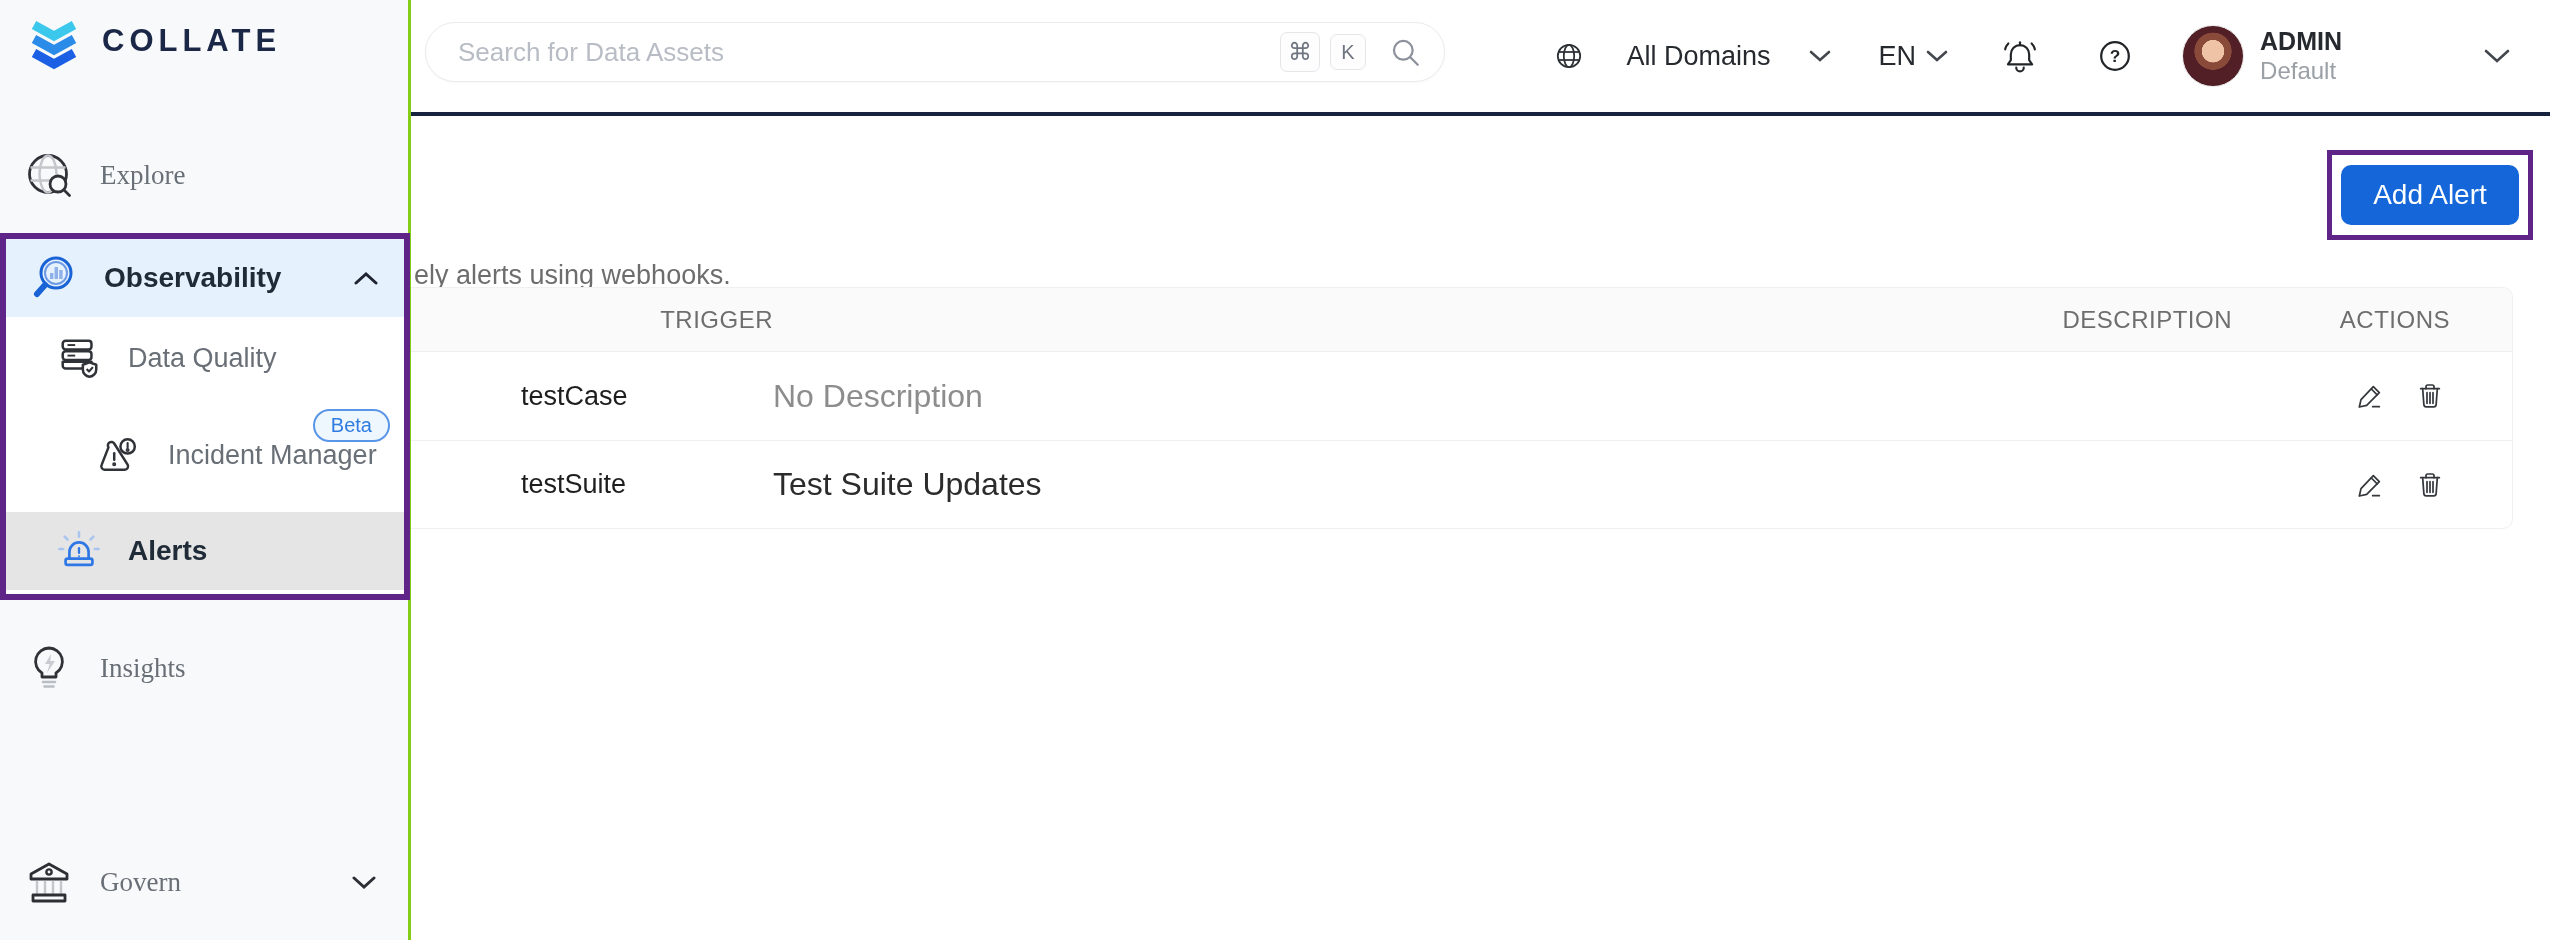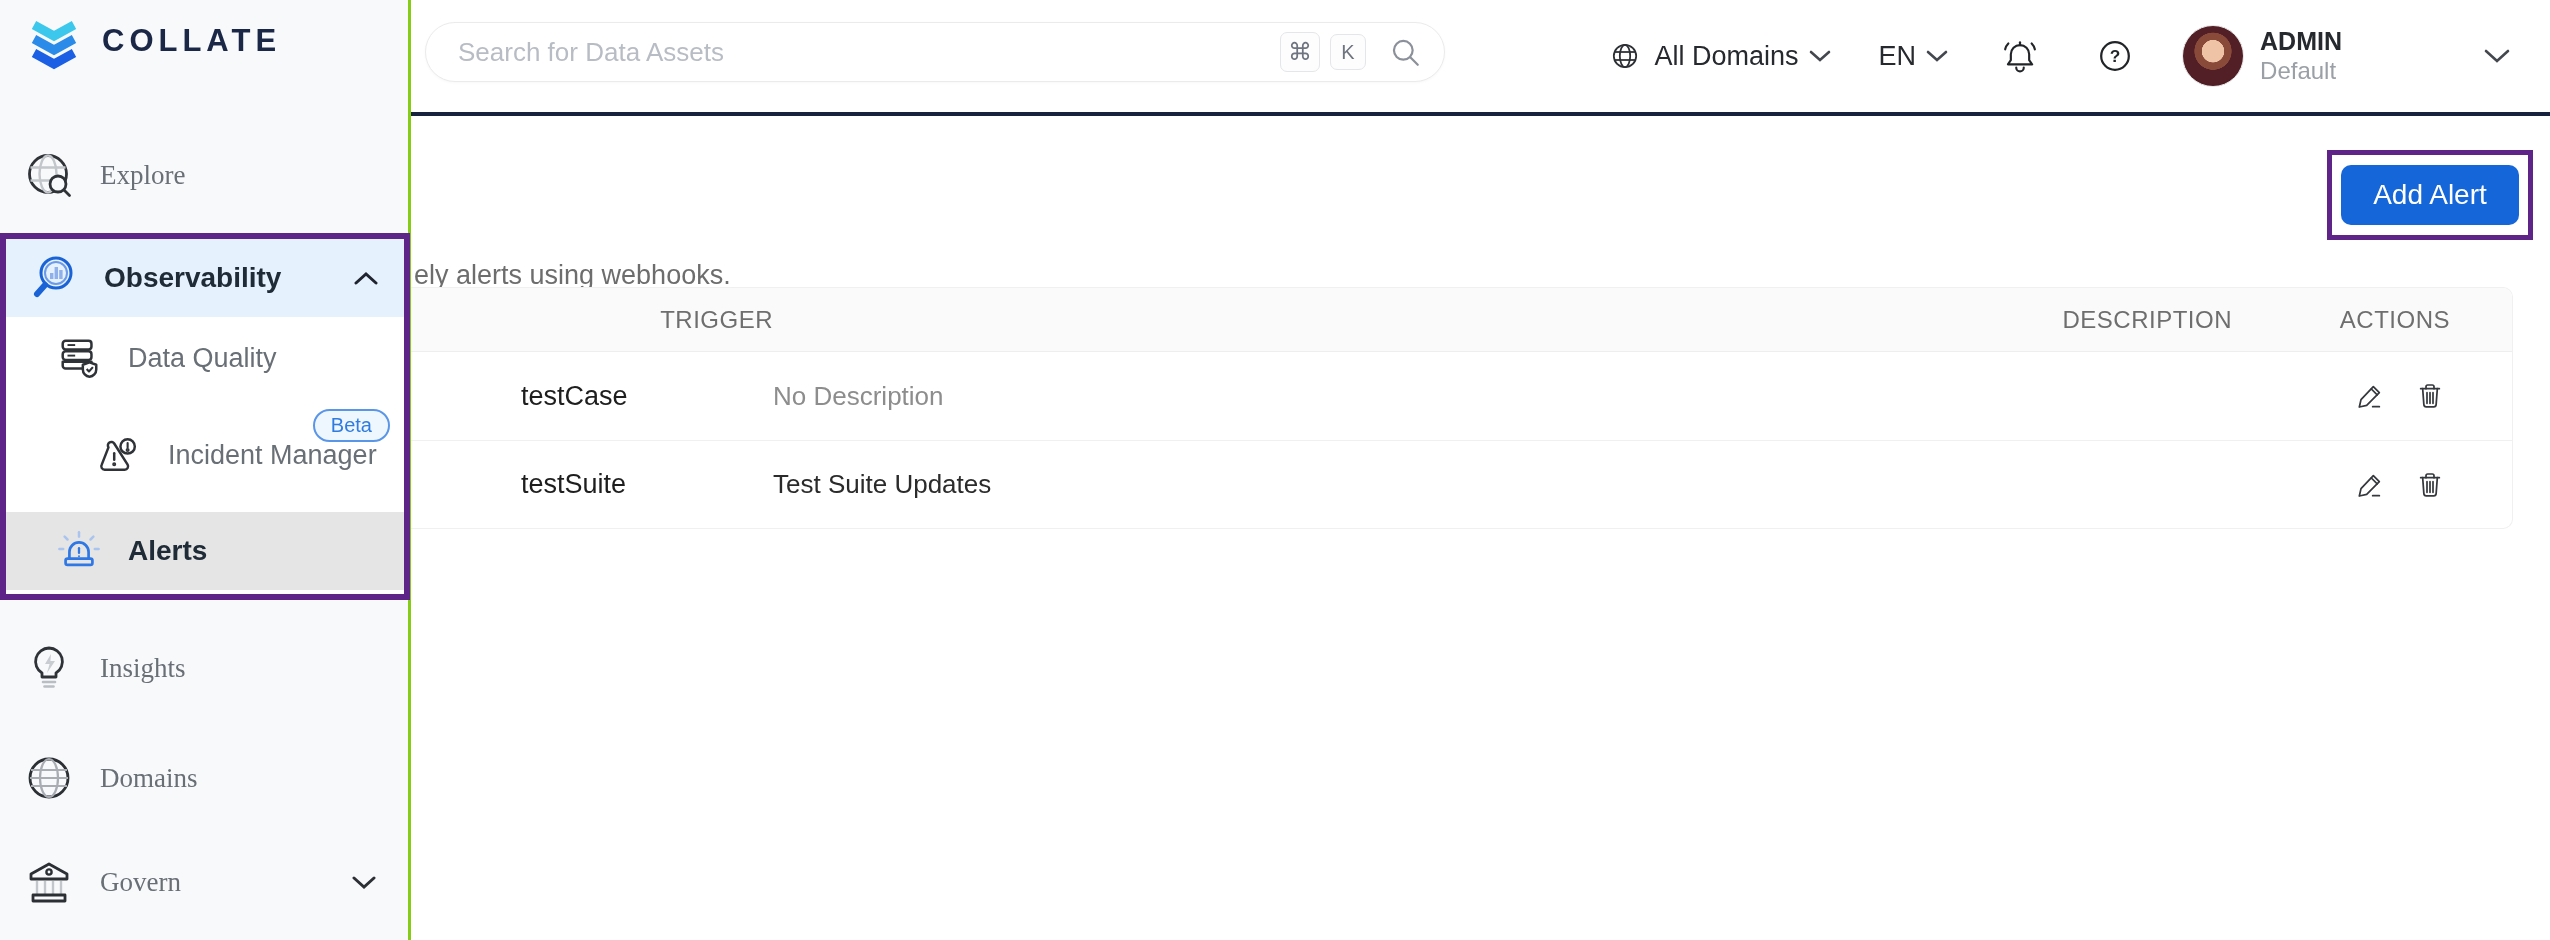--- a/index.html
+++ b/index.html
@@ -14,21 +14,21 @@
   .search-input::placeholder { color:#b8bcc4; }
   .kbd { display:flex; align-items:center; justify-content:center; border:1px solid #e4e6ea; border-radius:7px; background:#fdfdfd; color:#6e7480; margin-left:10px; }
   .kbd-cmd { width:40px; height:40px; font-size:24px; }
   .kbd-k { width:36px; height:36px; font-size:20px; }
   .search-glass { margin-left:22px; display:flex; }
 
   .right-controls { position:absolute; right:0; top:0; height:112px; display:flex; align-items:center; padding-right:40px; }
   .ctrl-label { font-size:27px; color:#26292e; font-weight:500; }
   .chev { display:flex; margin-left:10px; }
   .globe-hdr { display:flex; }
-  .domains-group { display:flex; align-items:center; }
+  .domains-group { display:flex; align-items:center;gap:28px; }
   .lang-group { display:flex; align-items:center; margin-left:48px; }
   .bell-btn { margin-left:52px; display:flex; }
   .help-btn { margin-left:56px; display:flex; }
   .avatar { margin-left:48px; width:62px; height:62px; border-radius:50%;
     background:radial-gradient(circle at 50% 42%, #efc3a6 0 24%, #8a4a3a 25% 40%, #531f26 41% 68%, #351419 100%); 
     border:1px solid #e6e6e6; }
   .user-block { margin-left:16px; display:flex; flex-direction:column; justify-content:center; }
   .user-name { font-size:25px; font-weight:700; color:#26292e; line-height:30px; }
   .user-team { font-size:24px; color:#9aa0a6; line-height:30px; }
   .user-caret { margin-left:142px; display:flex; }
@@ -64,21 +64,21 @@
   .add-alert-btn { width:178px; height:60px; background:#1566d8; color:#fff; font-size:28px; font-weight:500; border:none; border-radius:10px; cursor:pointer; font-family:inherit; }
 
   .alerts-table { position:absolute; left:411px; top:171px; width:2102px; background:#fff; border:1px solid #f0f0f0; border-left:none; border-radius:0 10px 10px 0; overflow:hidden; }
   .t-header { display:grid; grid-template-columns:362px 1fr 280px; height:64px; background:#fafafa; border-bottom:1px solid #eeeeee; align-items:center; }
   .t-h { font-size:24px; color:#6e6e6e; font-weight:500; letter-spacing:0.5px;text-align:right; }
   .t-h.c1 { padding-left:110px; }
   .t-h.c3 { text-align:right; padding-right:62px; }
   .t-row { display:grid; grid-template-columns:362px 1fr 280px; height:88px; align-items:center; }
   .t-row + .t-row { border-top:1px solid #f0f0f0; }
   .t-cell.c1 { padding-left:110px; font-size:27px; color:#1e1e1e; font-weight:500; }
-  .t-cell.c2 { font-size:26px; color:#2b2b2b; }
+  .t-cell.c2 { font-size:32px; color:#2b2b2b; }
   .t-cell.c2.muted { color:#8d8d8d; }
   .t-cell.c3 { display:flex; justify-content:flex-end; gap:28px; padding-right:66px; }
   .action-btn { display:flex; cursor:pointer; background:none; border:none; padding:0; }
 </style>
 </head>
 <body>
 
 <div class="app">
 
   <div class="header">
@@ -314,32 +314,20 @@
         <svg width="50" height="50" viewBox="0 0 50 50" fill="none">
           <path d="M25 5 a13.5 13.5 0 0 1 7 25 v4 H18 v-4 a13.5 13.5 0 0 1 7 -25 z" stroke="#2f3237" stroke-width="2.8" stroke-linejoin="round"></path>
           <path d="M27 11 l-6 10 h4.6 l-2.6 9 l8 -12 h-4.6 z" fill="#c9ccd1"></path>
           <line x1="19" y1="39" x2="31" y2="39" stroke="#b9bdc4" stroke-width="2.6" stroke-linecap="round"></line>
           <line x1="20.5" y1="43.5" x2="29.5" y2="43.5" stroke="#b9bdc4" stroke-width="2.6" stroke-linecap="round"></line>
         </svg>
       </span>
       <span class="nav-label">Insights</span>
     </div>
 
-    <div class="nav-row row-domains">
-      <span class="nav-icon">
-        <svg width="50" height="50" viewBox="0 0 50 50" fill="none">
-          <circle cx="25" cy="25" r="19" stroke="#2c2f34" stroke-width="2.8"></circle>
-          <ellipse cx="25" cy="25" rx="9" ry="19" stroke="#a9adb3" stroke-width="2.2"></ellipse>
-          <line x1="7" y1="17" x2="43" y2="17" stroke="#a9adb3" stroke-width="2.2"></line>
-          <line x1="6" y1="25" x2="44" y2="25" stroke="#a9adb3" stroke-width="2.2"></line>
-          <line x1="7" y1="33" x2="43" y2="33" stroke="#a9adb3" stroke-width="2.2"></line>
-        </svg>
-      </span>
-      <span class="nav-label">Domains</span>
-    </div>
 
     <div class="nav-row row-govern">
       <span class="nav-icon">
         <svg width="50" height="50" viewBox="0 0 50 50" fill="none" stroke="#2c2f34" stroke-width="2.8" stroke-linejoin="round">
           <path d="M7 17 L25 7 L43 17 v5 H7 z"></path>
           <circle cx="25" cy="15" r="2.6" stroke-width="2.4"></circle>
           <line x1="13" y1="24" x2="13" y2="37" stroke="#c3c6ca" stroke-width="2.4"></line>
           <line x1="21" y1="24" x2="21" y2="37" stroke="#c3c6ca" stroke-width="2.4"></line>
           <line x1="29" y1="24" x2="29" y2="37" stroke="#c3c6ca" stroke-width="2.4"></line>
           <line x1="37" y1="24" x2="37" y2="37" stroke="#c3c6ca" stroke-width="2.4"></line>

